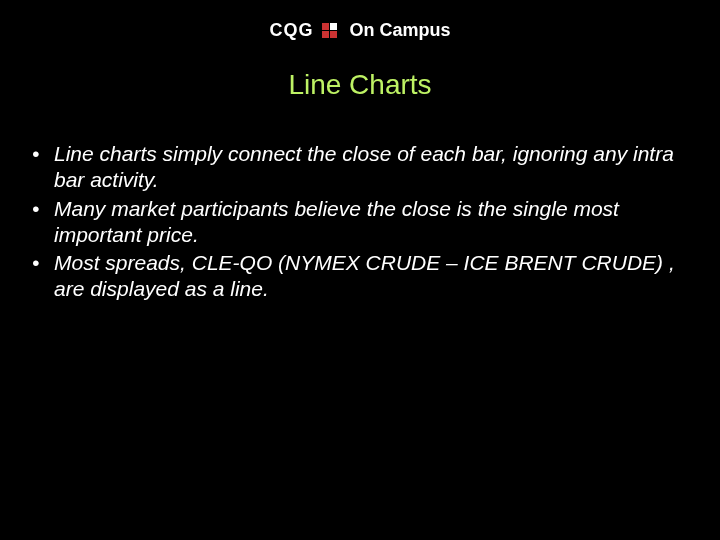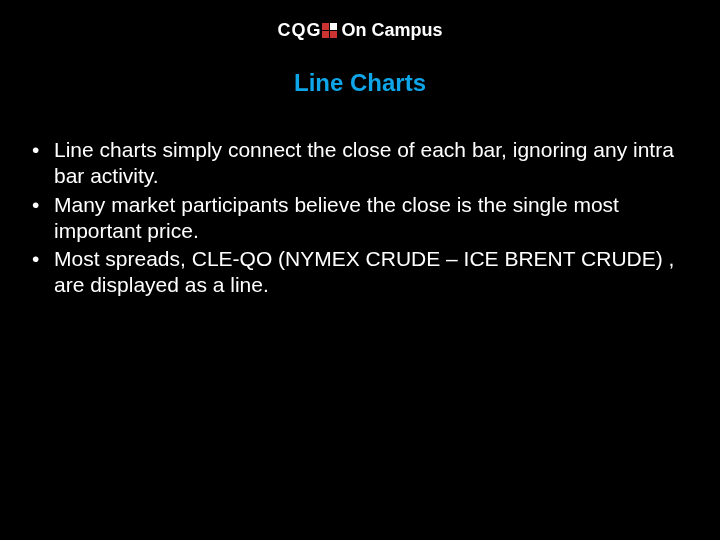--- a/index.html
+++ b/index.html
@@ -14,21 +14,21 @@
       font-family: Arial, Helvetica, sans-serif;
       color: #ffffff;
       overflow: hidden;
       position: relative;
     }
     .header {
       display: flex;
       justify-content: center;
       align-items: center;
       padding-top: 20px;
-      gap: 0;
+      gap: 8px;
     }
     .logo-cqg {
       font-weight: bold;
       font-size: 18px;
       color: #ffffff;
       letter-spacing: 1px;
     }
     .logo-squares {
       display: inline-flex;
       flex-wrap: wrap;
@@ -45,29 +45,30 @@
     .sq-red { background: #cc3333; }
     .sq-white { background: #ffffff; }
     .logo-oncampus {
       font-size: 18px;
       font-weight: bold;
       color: #ffffff;
       margin-left: 4px;
     }
     .slide-title {
       text-align: center;
-      font-size: 24px;
-      font-weight: bold;
+      font-size: 28px;
+      font-weight: normal;
       margin-top: 28px;
-      color: #0ea5e9;
+      color: #bef264;
     }
     .content {
       margin-top: 40px;
       padding-left: 28px;
       padding-right: 40px;
+      font-style: italic;
     }
     .bullet-list {
       list-style: none;
     }
     .bullet-list li {
       position: relative;
       padding-left: 26px;
       font-size: 21px;
       line-height: 1.25;
       color: #ffffff;

